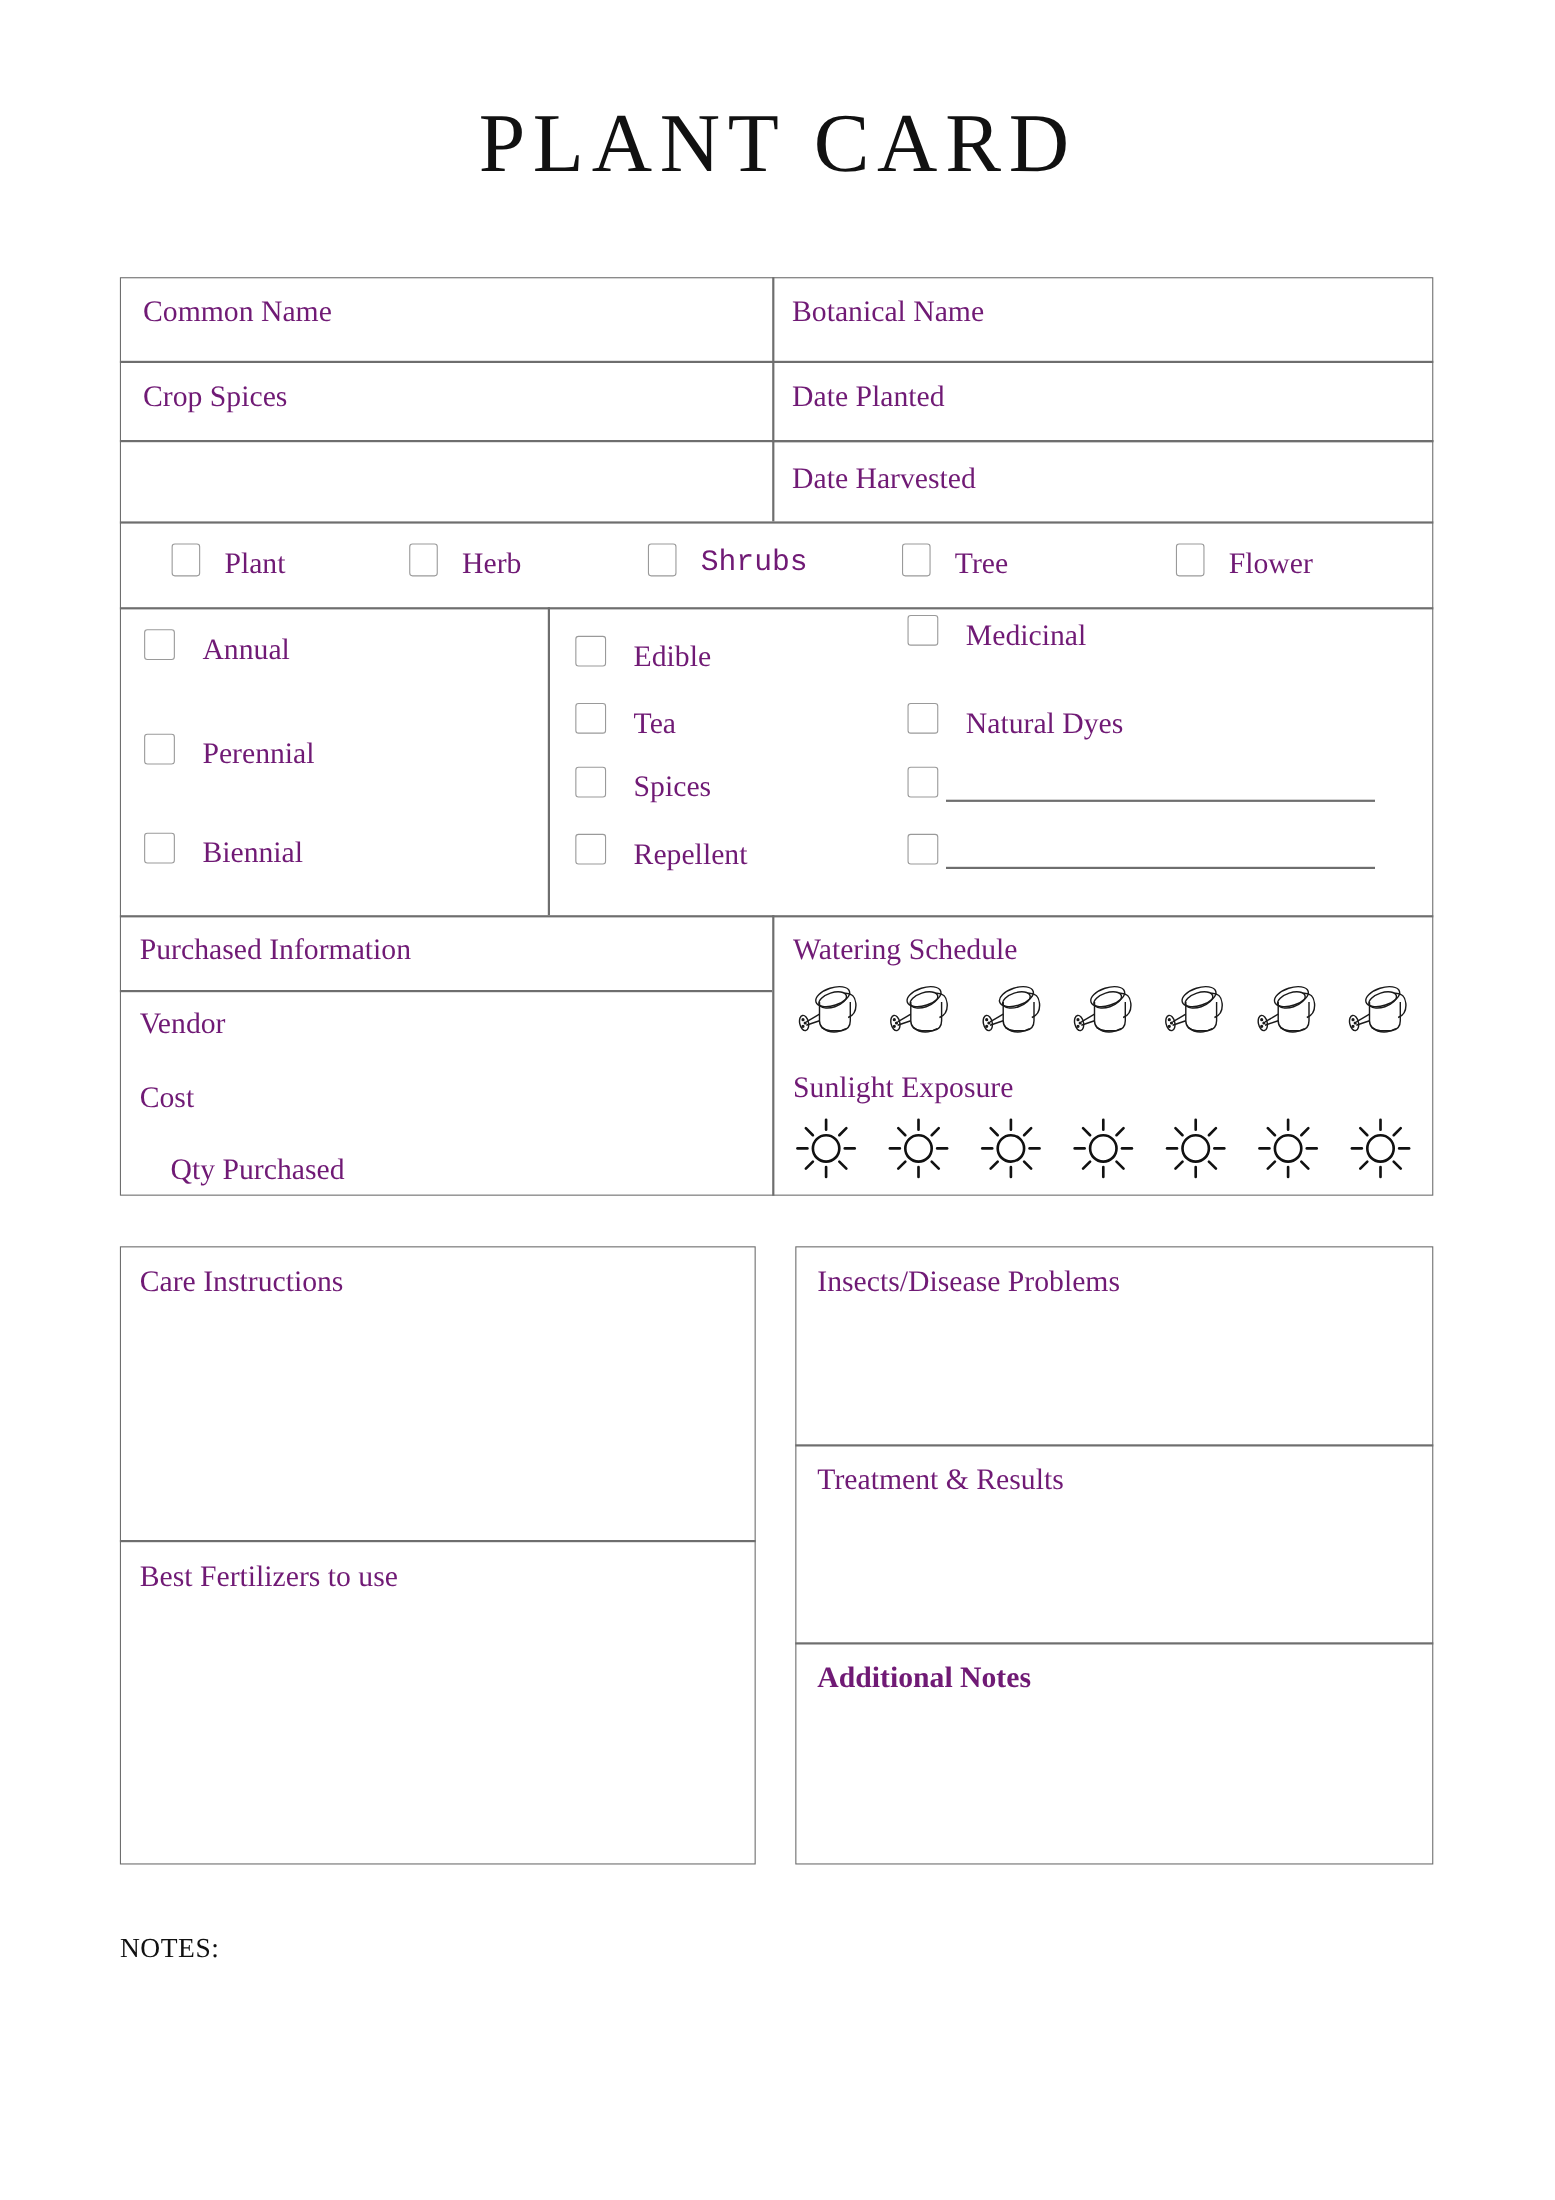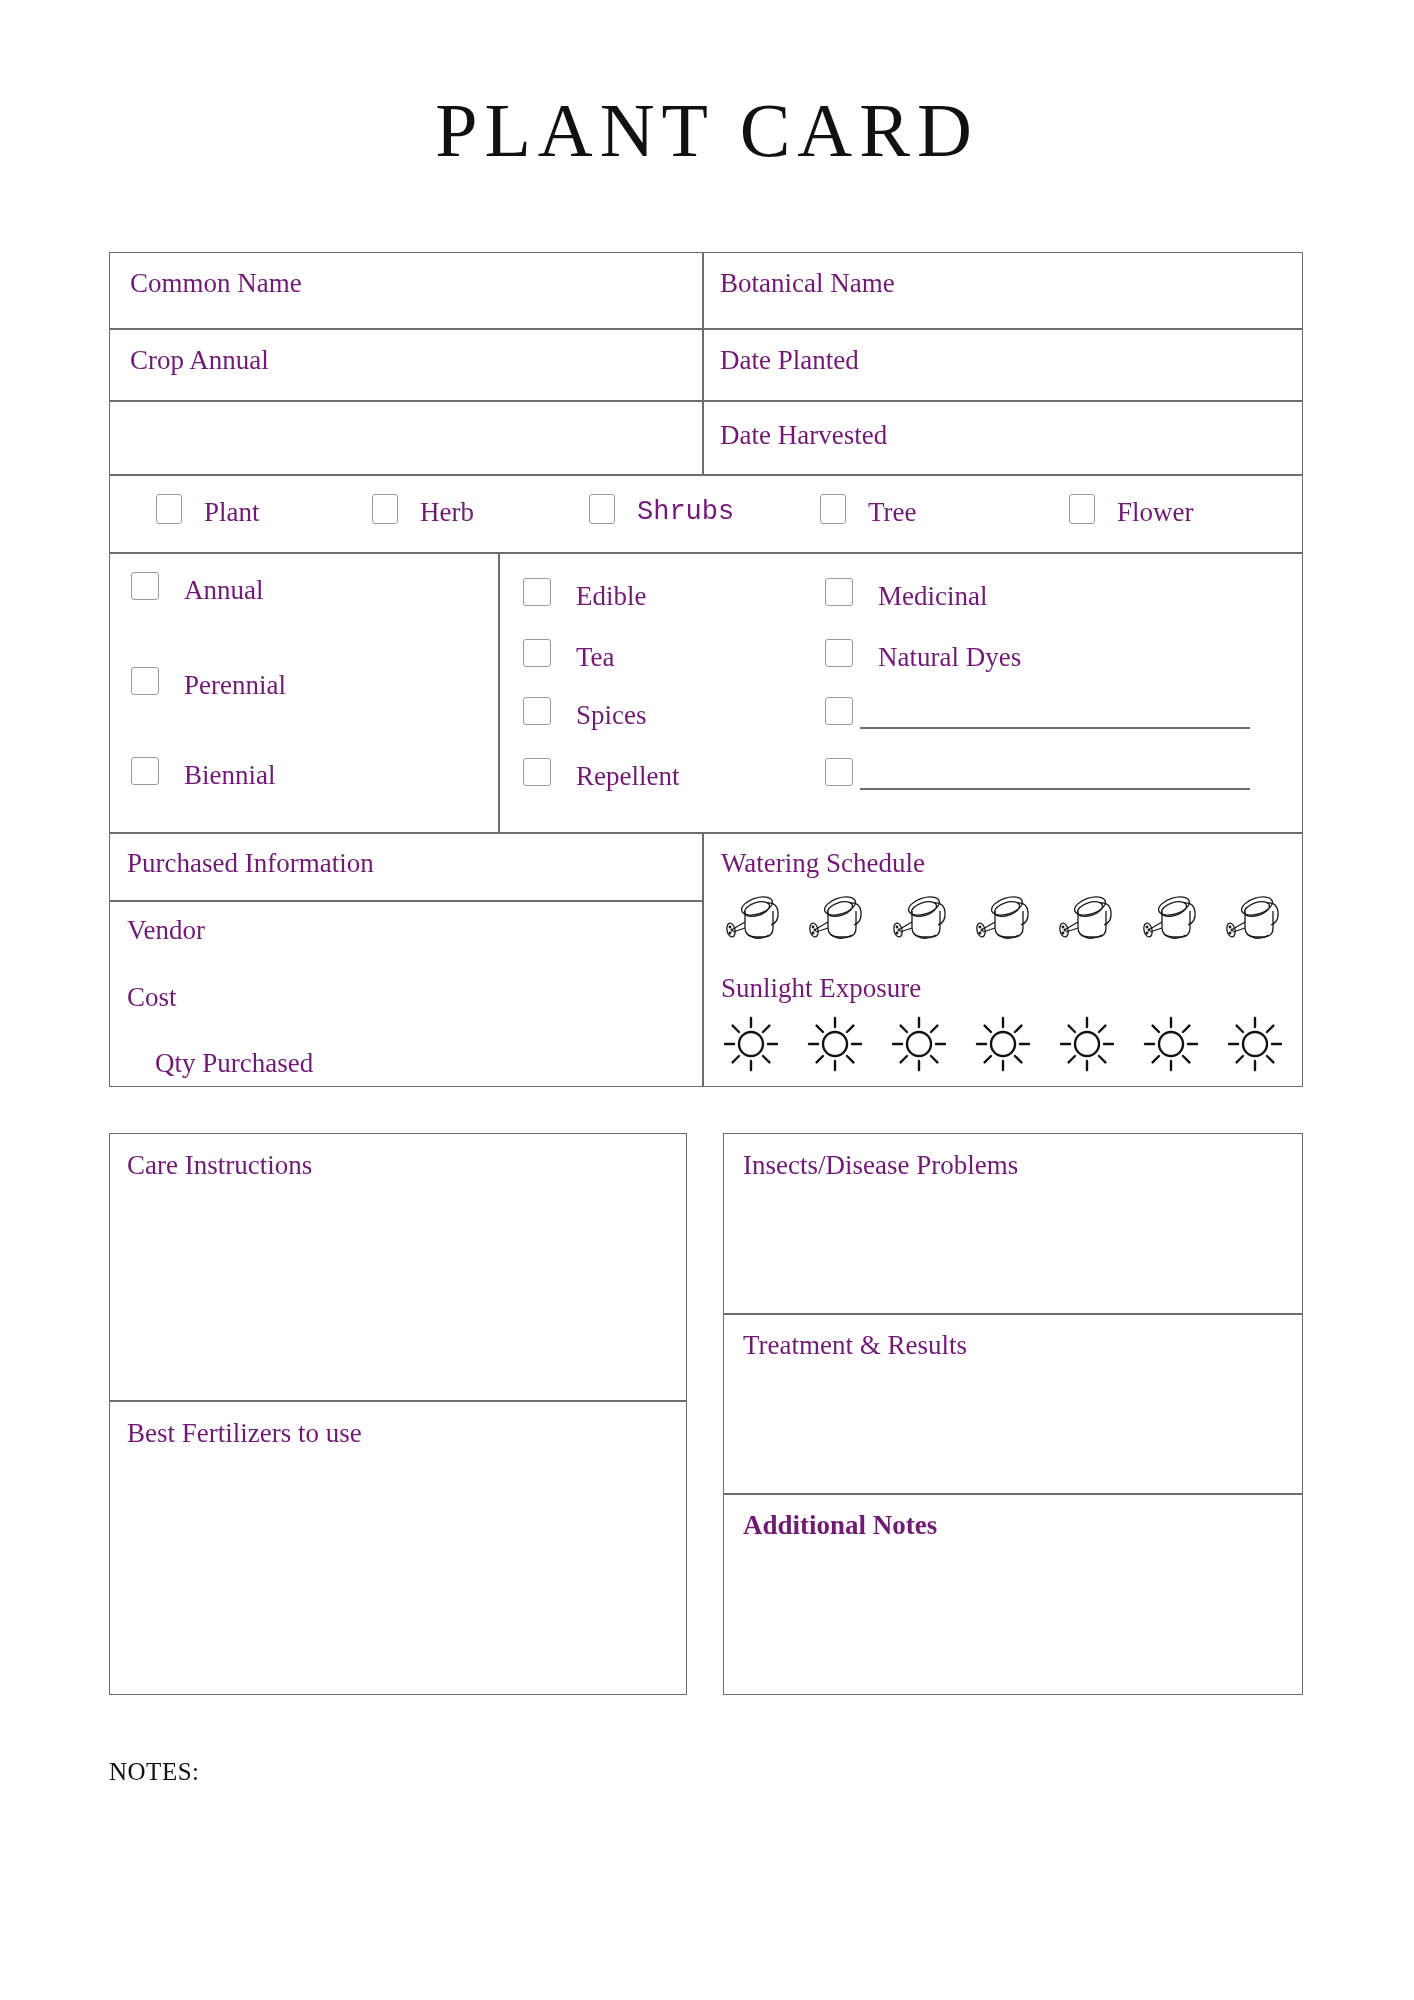--- a/index.html
+++ b/index.html
@@ -113,21 +113,21 @@
   <div class="hline" style="left:109px; top:552px; width:1194px;"></div>
   <div class="hline" style="left:109px; top:832px; width:1194px;"></div>
   <div class="hline" style="left:109px; top:900px; width:593px;"></div>
 
   <div class="vline" style="left:702px; top:252px; height:222px;"></div>
   <div class="vline" style="left:498px; top:552px; height:280px;"></div>
   <div class="vline" style="left:702px; top:832px; height:255px;"></div>
 
   <div class="lbl" style="left:130px; top:270px;">Common Name</div>
   <div class="lbl" style="left:720px; top:270px;">Botanical Name</div>
-  <div class="lbl" style="left:130px; top:347px;">Crop Annual</div>
+  <div class="lbl" style="left:130px; top:347px;">Crop Spices</div>
   <div class="lbl" style="left:720px; top:347px;">Date Planted</div>
   <div class="lbl" style="left:720px; top:422px;">Date Harvested</div>
 
   <div style="position:absolute; left:156px; top:492px; width:110px; height:36px;">
     <div class="cb" style="left:0; top:2px;"></div>
     <div class="lbl" style="left:48px; top:7px;">Plant</div>
   </div>
   <div style="position:absolute; left:372px; top:492px; width:110px; height:36px;">
     <div class="cb" style="left:0; top:2px;"></div>
     <div class="lbl" style="left:48px; top:7px;">Herb</div>
@@ -168,21 +168,21 @@
   </div>
   <div style="position:absolute; left:523px; top:697px; width:200px; height:38px;">
     <div class="cb sq" style="left:0; top:0;"></div>
     <div class="lbl" style="left:53px; top:5px;">Spices</div>
   </div>
   <div style="position:absolute; left:523px; top:758px; width:220px; height:38px;">
     <div class="cb sq" style="left:0; top:0;"></div>
     <div class="lbl" style="left:53px; top:5px;">Repellent</div>
   </div>
 
-  <div style="position:absolute; left:825px; top:578px; width:260px; height:38px;text-decoration:underline;">
+  <div style="position:absolute; left:825px; top:559px; width:260px; height:38px;text-decoration:underline;">
     <div class="cb sq" style="left:0; top:0;"></div>
     <div class="lbl" style="left:53px; top:5px;">Medicinal</div>
   </div>
   <div style="position:absolute; left:825px; top:639px; width:280px; height:38px;">
     <div class="cb sq" style="left:0; top:0;"></div>
     <div class="lbl" style="left:53px; top:5px;">Natural Dyes</div>
   </div>
   <div style="position:absolute; left:825px; top:697px; width:440px; height:38px;">
     <div class="cb sq" style="left:0; top:0;"></div>
     <div class="blankline" style="left:35px; top:30px; width:390px;"></div>

